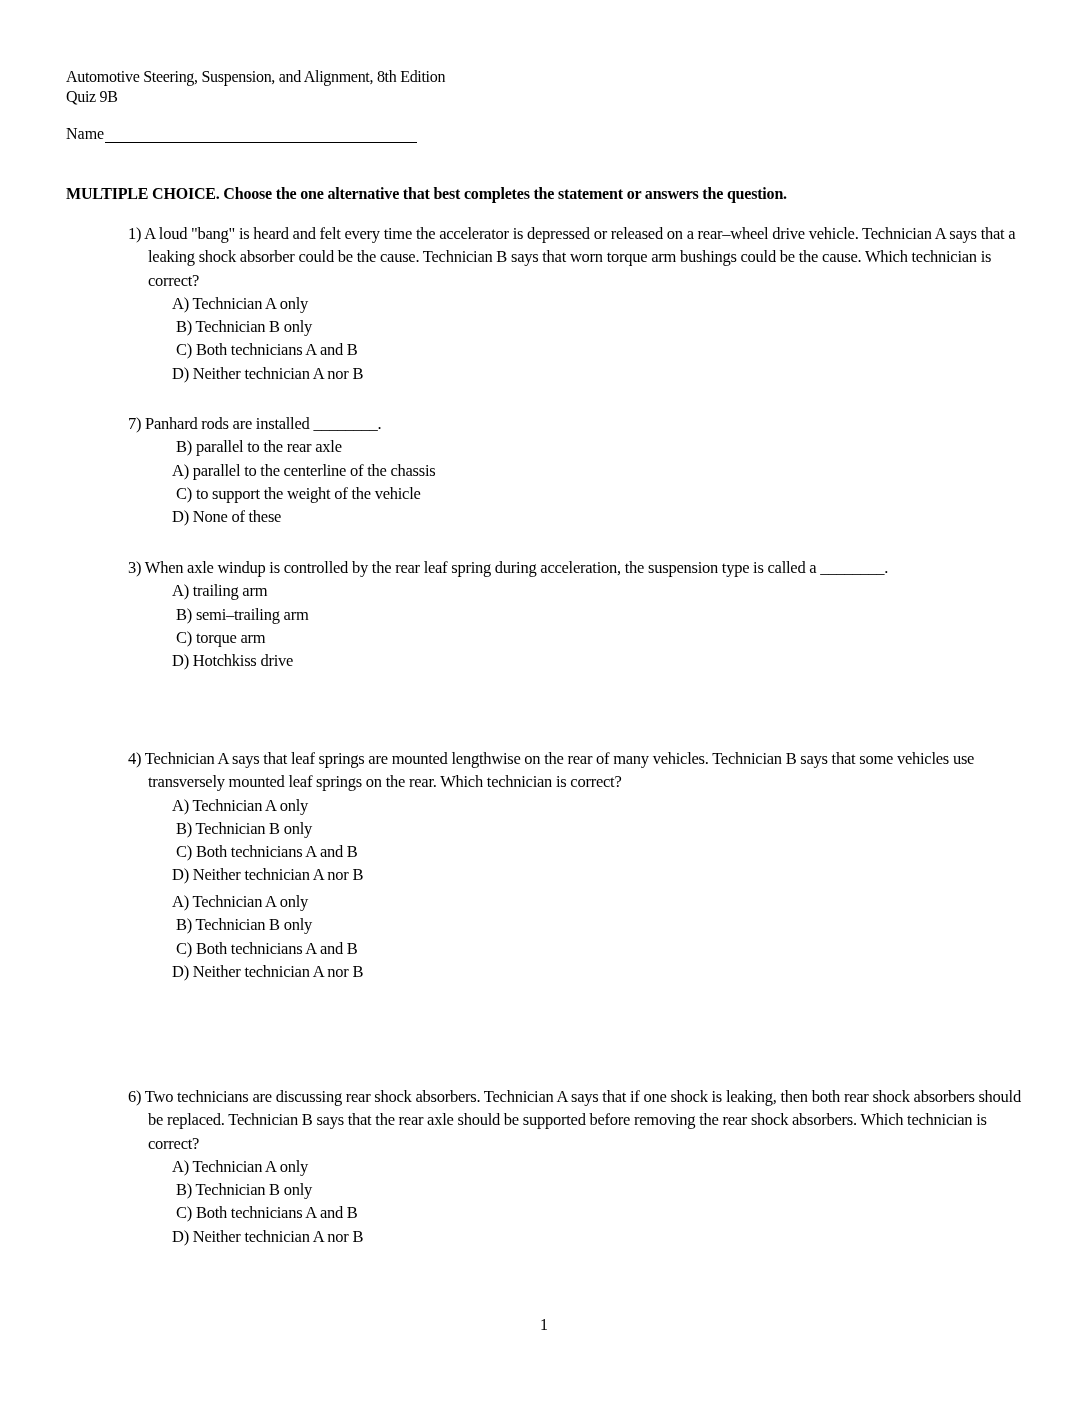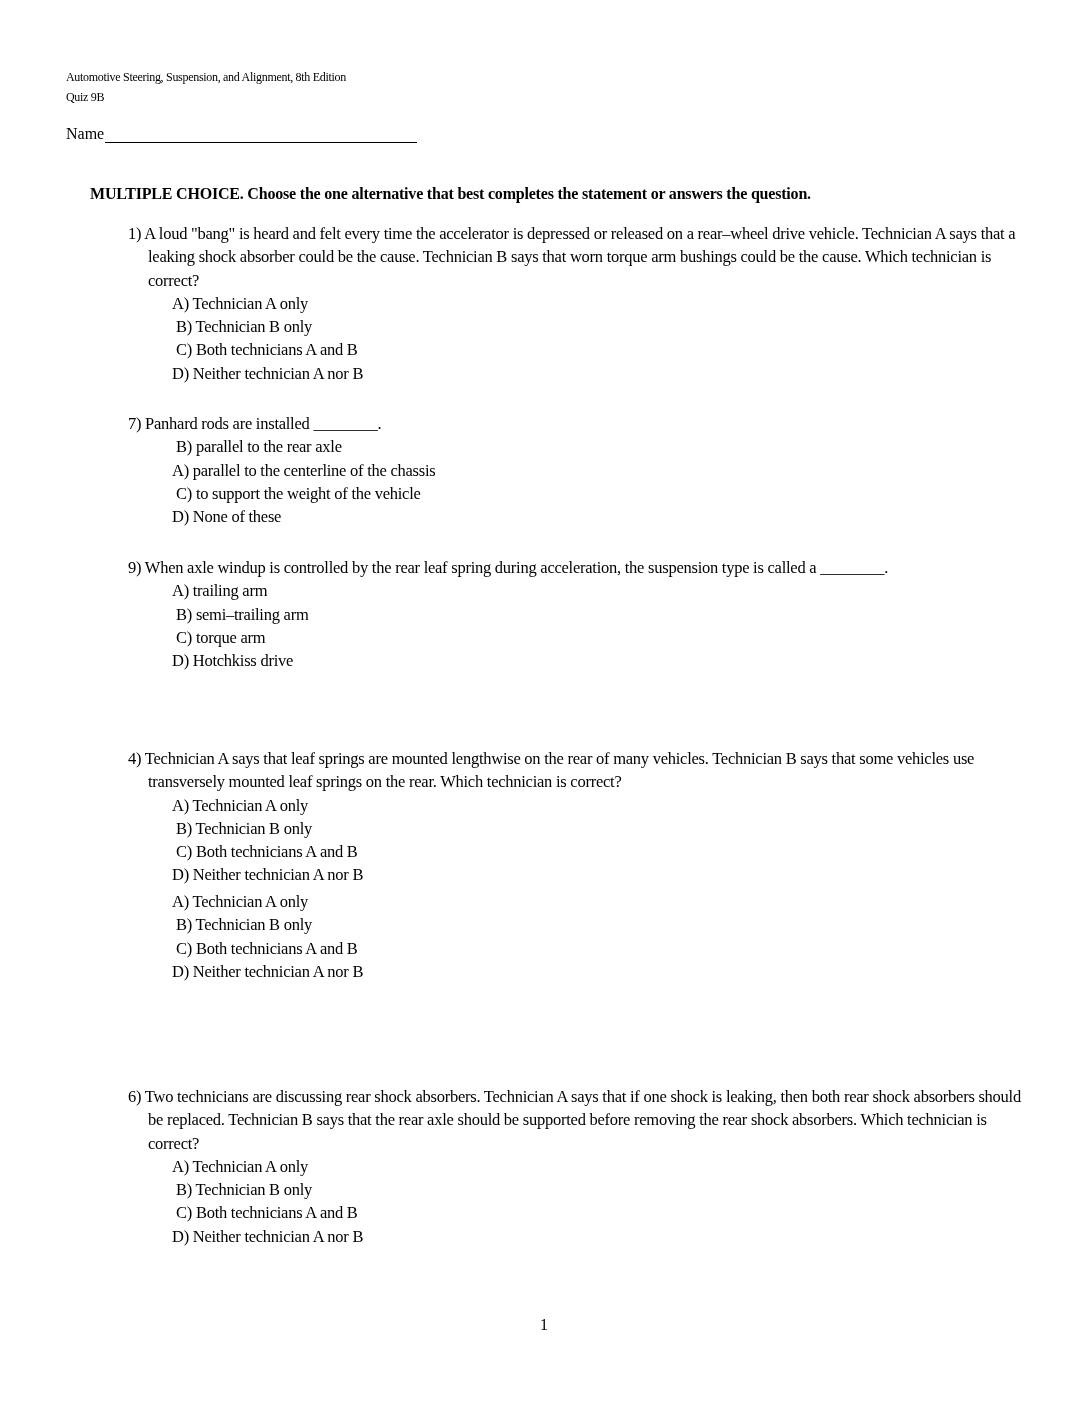--- a/index.html
+++ b/index.html
@@ -1,21 +1,21 @@
 <!DOCTYPE html>
 <html><head>
 <meta charset="utf-8">
 <style>
   html, body { margin: 0; padding: 0; background: #ffffff; }
   body { width: 1088px; height: 1408px; position: relative; overflow: hidden; color: #000; }
   .page { position: absolute; left: 0; top: 0; width: 1088px; height: 1408px; background: #fff; }
-  .hdr { position: absolute; left: 66px; font-family: "Liberation Serif", serif; font-size: 12px; letter-spacing: -0.3px; line-height: 20px; }
+  .hdr { position: absolute; left: 66px; font-family: "Liberation Serif", serif; font-size: 16px; letter-spacing: -0.3px; line-height: 20px; }
   .name-row { position: absolute; left: 66px; top: 125px; font-family: "Liberation Serif", serif; font-size: 16px; display: flex; align-items: flex-end; }
   .name-line { display: inline-block; width: 312px; border-bottom: 1px solid #000; height: 17px; margin-left: 1px; }
-  .instructions { position: absolute; left: 66px; top: 185px; font-family: "Liberation Serif", serif; font-weight: bold; font-size: 16px; letter-spacing: -0.2px; margin-left: 24px; }
+  .instructions { position: absolute; left: 66px; top: 185px; font-family: "Liberation Serif", serif; font-weight: bold; font-size: 16px; letter-spacing: -0.2px; }
   .q { position: absolute; left: 128px; width: 900px; font-family: "Liberation Serif", serif; font-size: 16.5px; line-height: 23.3px; letter-spacing: -0.25px; }
   .q-stem { padding-left: 20px; text-indent: -20px; }
   .choices { margin: 0; padding: 0; list-style: none; }
   .choice { padding-left: 44px; height: 23.3px; }
   .choice.b, .choice.c { padding-left: 48px; }
   .footer { position: absolute; left: 0; width: 1088px; top: 1316px; text-align: center; font-family: "Liberation Serif", serif; font-size: 16px; }
 </style>
 </head>
 <body>
 
@@ -45,21 +45,21 @@
     <div class="q-stem">7) Panhard rods are installed ________.</div>
     <ul class="choices">
       <li class="choice b">B) parallel to the rear axle</li>
       <li class="choice a">A) parallel to the centerline of the chassis</li>
       <li class="choice c">C) to support the weight of the vehicle</li>
       <li class="choice d">D) None of these</li>
     </ul>
   </div>
 
   <div class="q" style="top:556px;">
-    <div class="q-stem">9) When axle windup is controlled by the rear leaf spring during acceleration, the suspension type is called a ________.</div>
+    <div class="q-stem">3) When axle windup is controlled by the rear leaf spring during acceleration, the suspension type is called a ________.</div>
     <ul class="choices">
       <li class="choice a">A) trailing arm</li>
       <li class="choice b">B) semi–trailing arm</li>
       <li class="choice c">C) torque arm</li>
       <li class="choice d">D) Hotchkiss drive</li>
     </ul>
   </div>
 
   <div class="q" style="top:747px;">
     <div class="q-stem">4) Technician A says that leaf springs are mounted lengthwise on the rear of many vehicles. Technician B says that some vehicles use transversely mounted leaf springs on the rear. Which technician is correct?</div>

